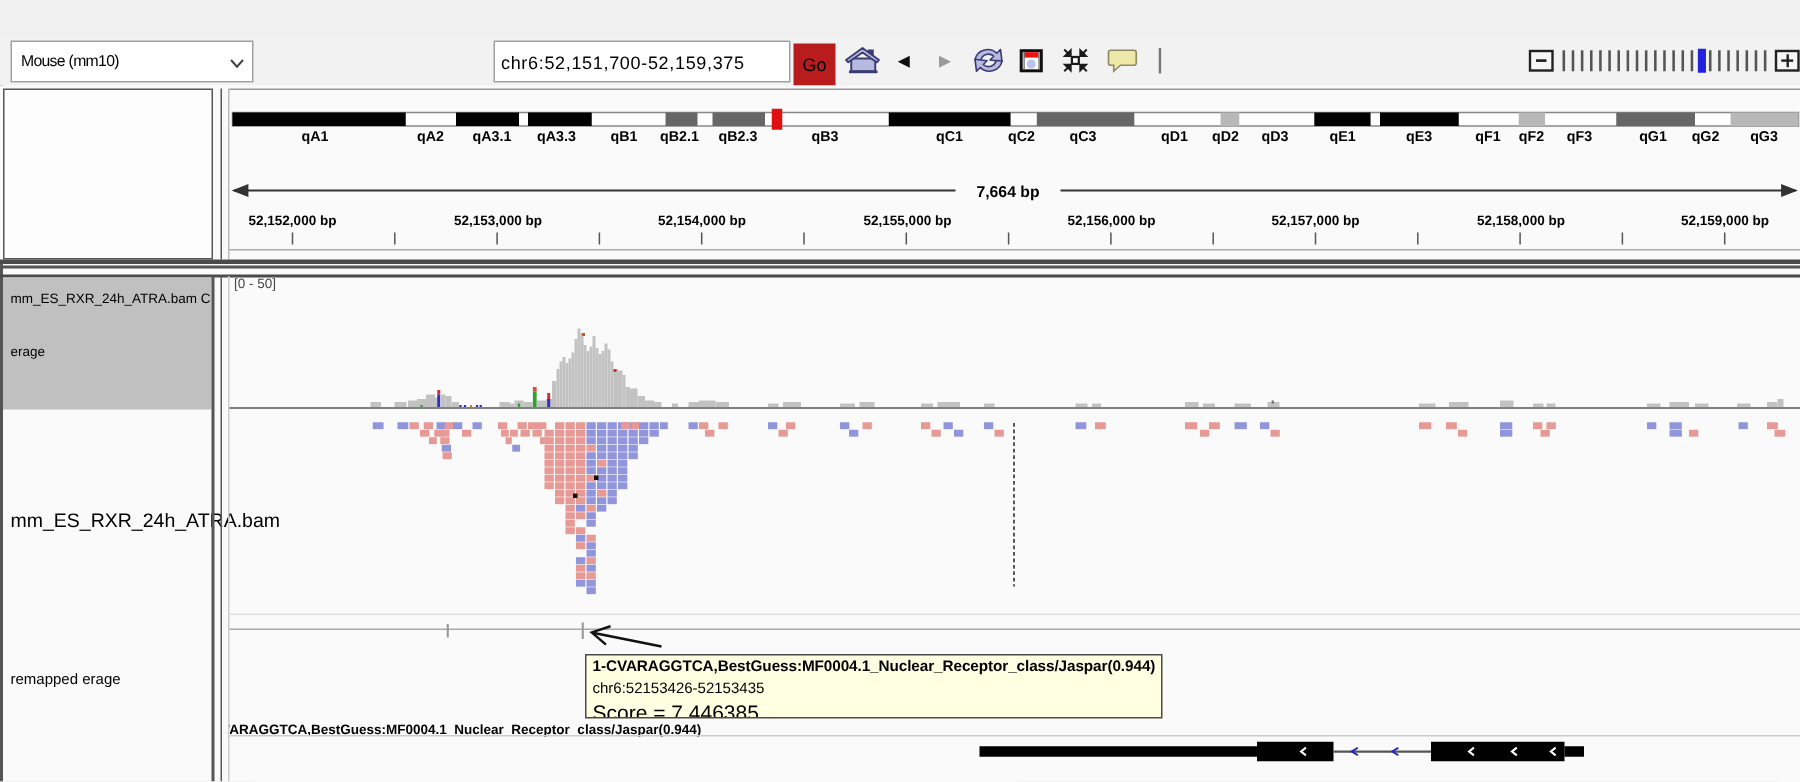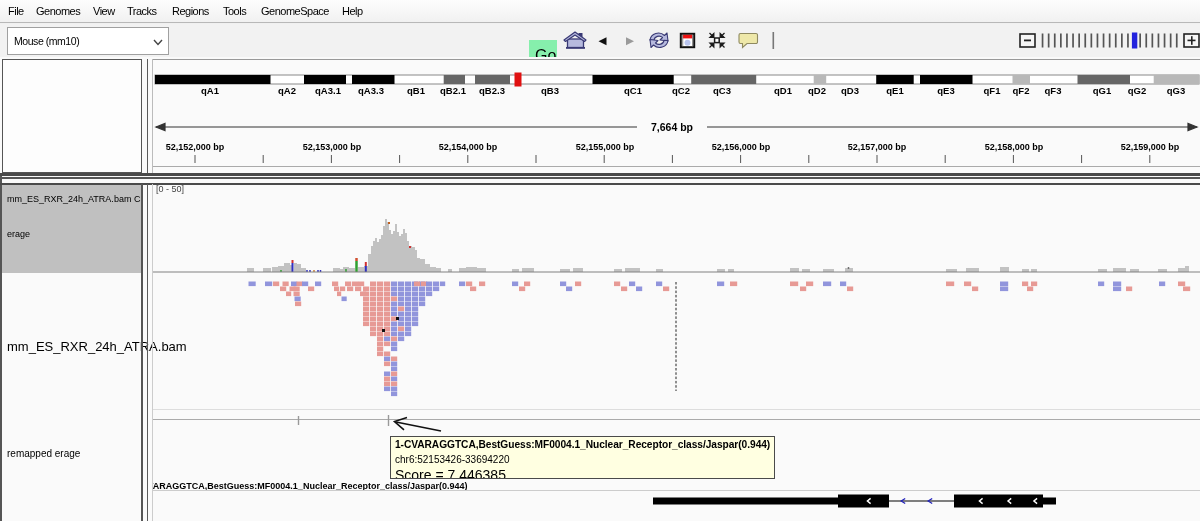--- a/index.html
+++ b/index.html
@@ -1,38 +1,29 @@
 <!DOCTYPE html>
 <html><head><meta charset="utf-8"><style>
 *{margin:0;padding:0;box-sizing:border-box}
 html,body{width:1200px;height:521px;overflow:hidden;font-family:"Liberation Sans",sans-serif;background:#f0f0f0}
 .abs{position:absolute}
 #app{position:relative;width:1200px;height:521px}
 </style></head><body>
 <div id="app">
-<div class="abs" style="left:0;top:0;width:1200px;height:23px;background:linear-gradient(#fdfdfd,#f1f1f1);border-bottom:1px solid #b8b8b8">
-<div class="abs" style="top:5px;left:0;width:100%;height:14px;font-size:11px;letter-spacing:-0.5px;color:#000">
-<span class="abs" style="left:8px;top:0">File</span>
-<span class="abs" style="left:36px;top:0">Genomes</span>
-<span class="abs" style="left:93px;top:0">View</span>
-<span class="abs" style="left:127px;top:0">Tracks</span>
-<span class="abs" style="left:172px;top:0">Regions</span>
-<span class="abs" style="left:223px;top:0">Tools</span>
-<span class="abs" style="left:261px;top:0">GenomeSpace</span>
-<span class="abs" style="left:342px;top:0">Help</span>
-</div>
-    </div>
 <div class="abs" style="left:0;top:24px;width:1200px;height:46px;background:#f2f2f2;border-bottom:2px solid #9e9e9e">
 <div class="abs" style="left:7px;top:3px;width:162px;height:28px;background:#fff;border:1px solid #a0a0a0;font-size:10.5px;letter-spacing:-0.45px;color:#000">
  <span class="abs" style="left:6px;top:7px">Mouse (mm10)</span>
  <svg class="abs" style="right:5px;top:11px" width="10" height="7">
           <path d="M1 1 L5 5.5 L9 1" stroke="#444" stroke-width="1.4" fill="none"></path>
         </svg>
       </div>
-<div class="abs" style="left:529px;top:16px;width:28px;height:28px;background:#86efac;font-size:16px">
+<div class="abs" style="left:329px;top:3px;width:198px;height:28px;background:#fff;border:1px solid #a0a0a0;font-size:12px;letter-spacing:0.45px;color:#000">
+ <span class="abs" style="left:4px;top:7px">chr6:52,151,700-52,159,375</span>
+      </div>
+<div class="abs" style="left:529px;top:5px;width:28px;height:28px;background:#b91c1c;font-size:12px">
         <span class="abs" style="left:6px;top:7px">Go</span>
       </div>
 <svg class="abs" style="left:556px;top:0" width="470" height="33" viewBox="0 0 470 33">
 
  <g>
   <rect x="11.5" y="15" width="16" height="8.5" fill="#b7bade" stroke="#3a3a75" stroke-width="1.3"></rect>
   <rect x="22.5" y="9" width="4" height="5" fill="#3a3a75"></rect>
   <path d="M8 16 L19 8 L30 16 l-1.5 1.5 L19 11 L9.5 17.5 Z" fill="#b7bade" stroke="#3a3a75" stroke-width="1.2" stroke-linejoin="round"></path>
   <rect x="10" y="23" width="19" height="1.8" fill="#3a3a75"></rect>
  </g>
@@ -492,15 +483,15 @@
 <rect x="1043" y="497.5" width="13" height="7" fill="#000"></rect>
 <path d="M870.6 498.4 L867.4 501 L870.6 503.6" stroke="#fff" stroke-width="1.4" fill="none"></path>
 <path d="M982.6 498.4 L979.4 501 L982.6 503.6" stroke="#fff" stroke-width="1.4" fill="none"></path>
 <path d="M1011.2 498.4 L1008.0 501 L1011.2 503.6" stroke="#fff" stroke-width="1.4" fill="none"></path>
 <path d="M1037.1 498.4 L1033.9 501 L1037.1 503.6" stroke="#fff" stroke-width="1.4" fill="none"></path>
 <path d="M905.2 498.5 L901.2 501 L905.2 503.5" stroke="#2222bb" stroke-width="1.3" fill="none"></path>
 <path d="M932.2 498.5 L928.2 501 L932.2 503.5" stroke="#2222bb" stroke-width="1.3" fill="none"></path>
 </svg>
 <div class="abs" style="left:390px;top:436px;width:385px;height:43px;background:#ffffe1;border:1.6px solid #4a4a4a;color:#000;white-space:nowrap;overflow:hidden">
 <div class="abs" style="left:4px;top:2px;font-weight:bold;font-size:10.2px;letter-spacing:-0.05px">1-CVARAGGTCA,BestGuess:MF0004.1_Nuclear_Receptor_class/Jaspar(0.944)</div>
-<div class="abs" style="left:4px;top:17px;font-size:10px">chr6:52153426-33694220</div>
+<div class="abs" style="left:4px;top:17px;font-size:10px">chr6:52153426-52153435</div>
 <div class="abs" style="left:4px;top:30px;font-size:14px">Score = 7.446385</div>
 </div>
 </div>
 </body></html>

